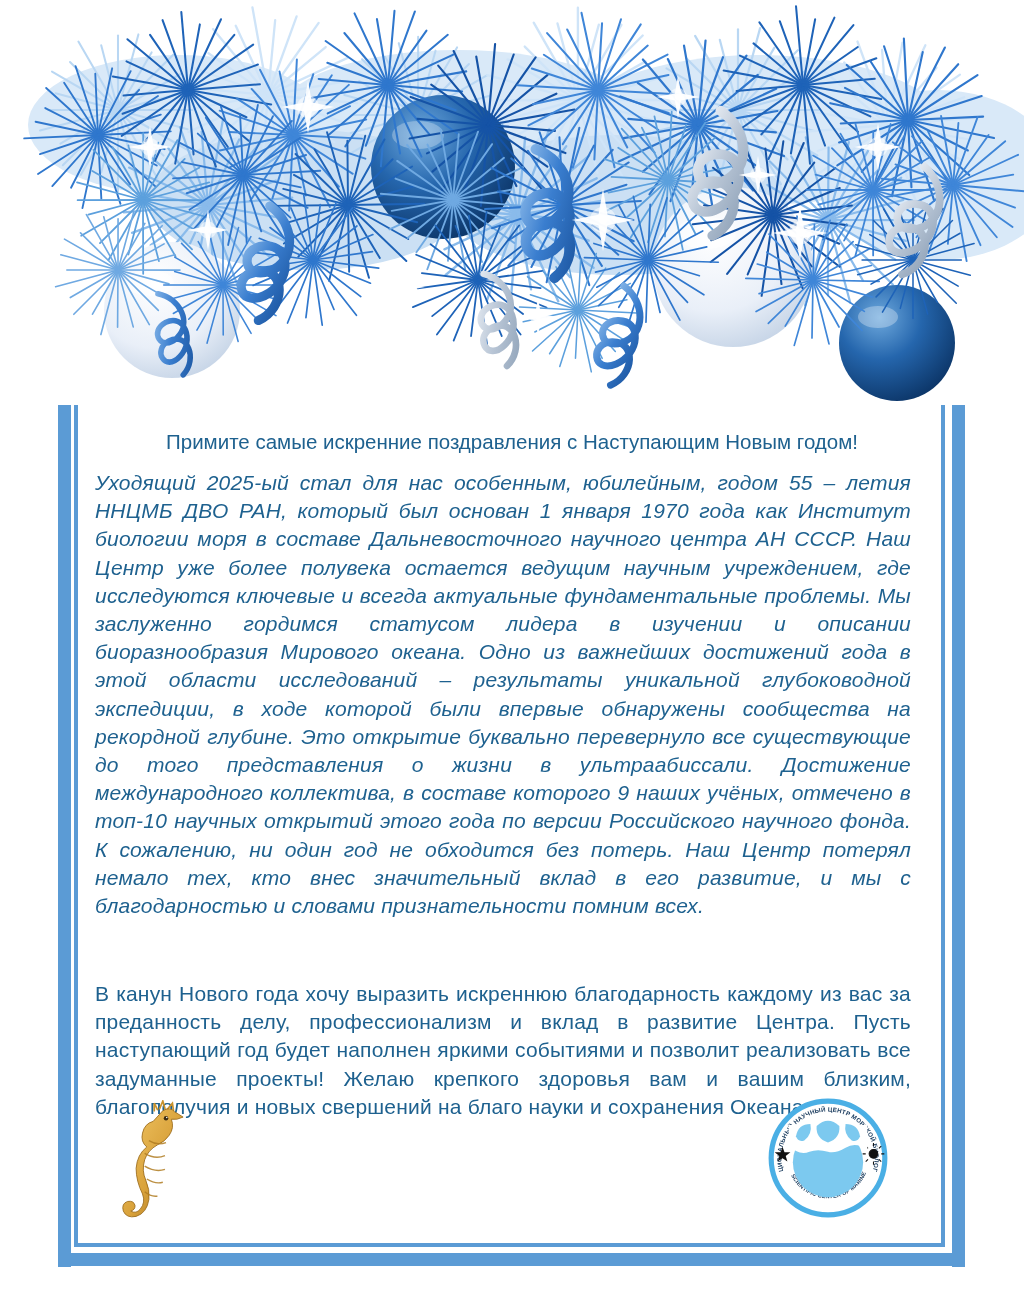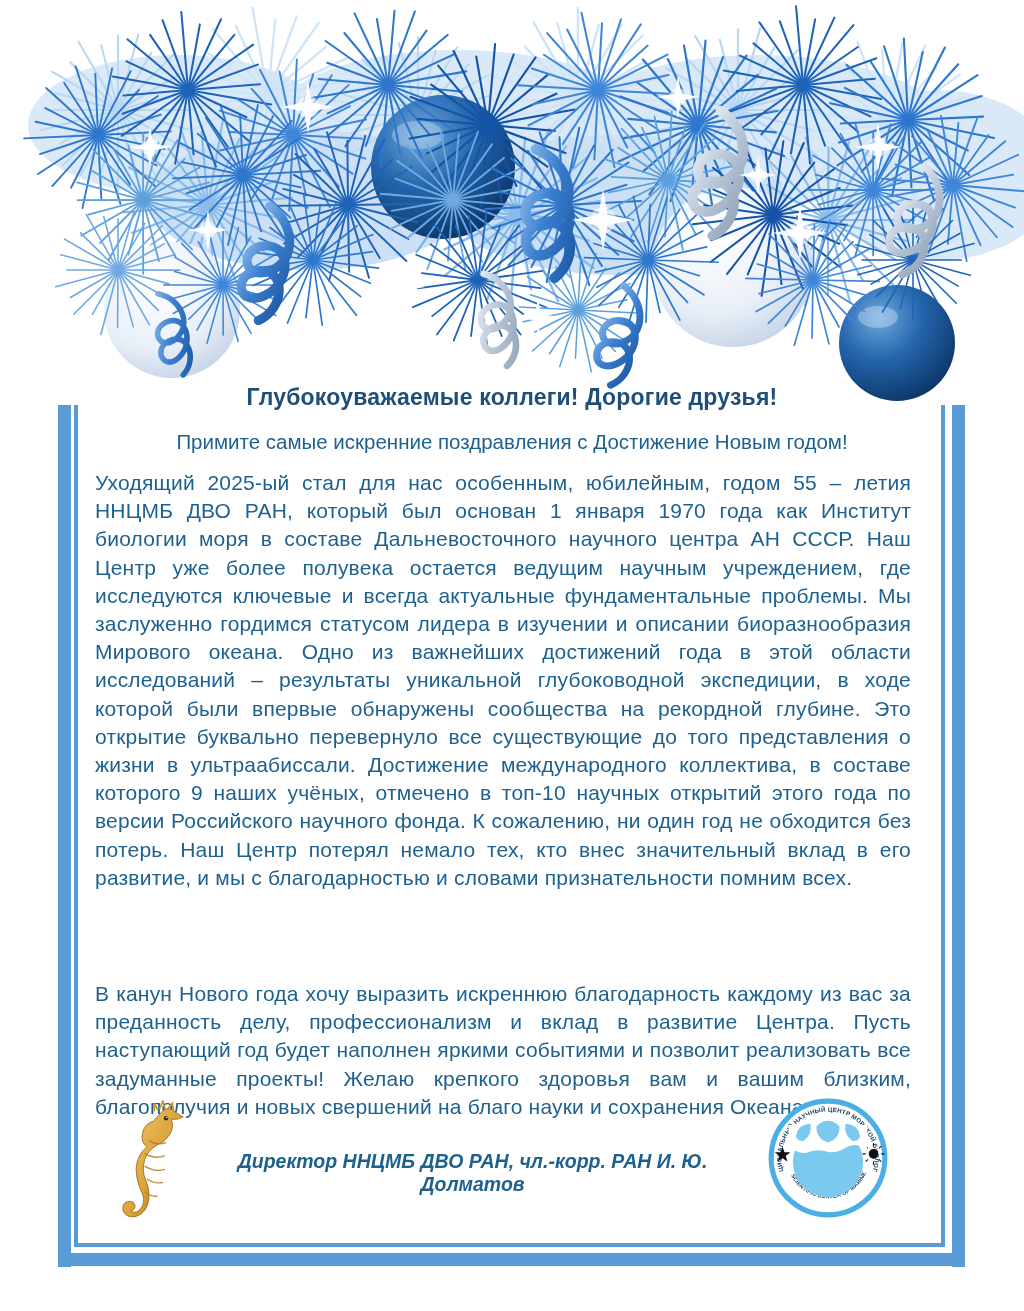--- a/index.html
+++ b/index.html
@@ -24,21 +24,21 @@
   }
   .intro{
     position:absolute;top:430px;left:0;width:100%;text-align:center;
     font-size:20.5px;color:#1E618F;
   }
   .para{
     position:absolute;left:95px;width:816px;margin:0;
     font-size:21px;line-height:28.2px;letter-spacing:.2px;
     text-align:justify;color:#1E618F;
   }
-  .para-1{top:469px;}
+  .para-1{top:469px;font-style:italic;}
   .para-2{top:980px;}
   .signature{
     position:absolute;left:185px;top:1150px;width:575px;text-align:center;
     font-size:19.5px;font-style:italic;font-weight:bold;color:#1E618F;
   }
   .seahorse{position:absolute;left:112px;top:1100px;width:76px;height:126px;}
   .logo{position:absolute;left:766px;top:1096px;width:124px;height:124px;}
   .logo text{font-family:"Liberation Sans",sans-serif;font-weight:bold;fill:#17395C;}
 </style>
 </head>
@@ -180,41 +180,39 @@
       <use href="#spark" transform="translate(700,120) scale(0.8)"></use>
       <use href="#spark" transform="translate(150,175) scale(0.85)"></use>
       <use href="#spark" transform="translate(480,262) scale(0.8)"></use>
       <use href="#spark" transform="translate(820,92) scale(1.0)"></use>
       <use href="#spark" transform="translate(350,232) scale(0.7)"></use>
       <use href="#spark" transform="translate(92,92) scale(0.9)"></use>
       <use href="#spark" transform="translate(742,178) scale(1.15)"></use>
     </g>
   </svg>
 
-  <div class="title">Глубокоуважаемые коллеги! Дорогие друзья!</div>
-  <div class="intro">Примите самые искренние поздравления с Достижение Новым годом!</div>
+  <div class="intro">Примите самые искренние поздравления с Наступающим Новым годом!</div>
   <p class="para para-1">Уходящий 2025-ый стал для нас особенным, юбилейным, годом 55 – летия ННЦМБ ДВО РАН, который был основан 1 января 1970 года как Институт биологии моря в составе Дальневосточного научного центра АН СССР. Наш Центр уже более полувека остается ведущим научным учреждением, где исследуются ключевые и всегда актуальные фундаментальные проблемы. Мы заслуженно гордимся статусом лидера в изучении и описании биоразнообразия Мирового океана. Одно из важнейших достижений года в этой области исследований – результаты уникальной глубоководной экспедиции, в ходе которой были впервые обнаружены сообщества на рекордной глубине. Это открытие буквально перевернуло все существующие до того представления о жизни в ультраабиссали. Достижение международного коллектива, в составе которого 9 наших учёных, отмечено в топ-10 научных открытий этого года по версии Российского научного фонда. К сожалению, ни один год не обходится без потерь. Наш Центр потерял немало тех, кто внес значительный вклад в его развитие, и мы с благодарностью и словами признательности помним всех.</p>
   <p class="para para-2">В канун Нового года хочу выразить искреннюю благодарность каждому из вас за преданность делу, профессионализм и вклад в развитие Центра. Пусть наступающий год будет наполнен яркими событиями и позволит реализовать все задуманные проекты! Желаю крепкого здоровья вам и вашим близким, благополучия и новых свершений на благо науки и сохранения Океана.</p>
 
   <svg class="seahorse" viewBox="0 0 70 118" aria-hidden="true">
     <defs>
       <linearGradient id="gAmber" x1="0" y1="0" x2="1" y2="1">
         <stop offset="0%" stop-color="#f2c868"></stop>
         <stop offset="55%" stop-color="#d9a23b"></stop>
         <stop offset="100%" stop-color="#9a6a1a"></stop>
       </linearGradient>
     </defs>
     <path d="M44,8 l3,-7 2,7 M51,9 l5,-6 1,7 M39,10 l0,-7 3,6" stroke="#c8922c" stroke-width="1.6" fill="none" stroke-linecap="round"></path>
     <path d="M47,10 q7,-4 11,1 l8,5 q-6,3 -11,2 q3,8 -2,15 q-4,6 -11,9 q-9,5 -12,14 q-3,10 1,19 q4,9 3,18 q-2,13 -12,16 q-9,2 -12,-5 q-2,-7 4,-9 q6,-1 7,4 q0,4 -4,5 q5,3 9,-2 q5,-6 2,-14 q-6,-12 -6,-24 q1,-13 10,-20 q-6,-5 -4,-13 q2,-9 10,-11 z" fill="url(#gAmber)" stroke="#9a6a1a" stroke-width="0.8"></path>
     <path d="M34,38 q8,5 16,2 M30,50 q10,6 19,2 M30,62 q10,6 19,3 M32,74 q8,5 15,3 M30,86 q6,5 12,4" stroke="#b07c22" stroke-width="1.3" fill="none" opacity="0.85"></path>
     <circle cx="50" cy="17" r="2.1" fill="#3a2a10"></circle>
     <circle cx="50.7" cy="16.3" r="0.7" fill="#ffffff"></circle>
   </svg>
 
-  <div class="signature">Директор ННЦМБ ДВО РАН, чл.-корр. РАН И. Ю. Долматов</div>
 
   <svg class="logo" viewBox="0 0 120 120" aria-hidden="true">
     <circle cx="60" cy="60" r="55" fill="#ffffff" stroke="#4AAFE5" stroke-width="5"></circle>
     <defs>
       <path id="arcTop" d="M16.5,71.6 A45,45 0 1 1 103.5,71.6" fill="none"></path>
       <path id="arcBottom" d="M23.3,74.9 A40,40 0 0 0 96.7,74.9" fill="none"></path>
     </defs>
     <text font-size="6" letter-spacing="0.2">
       <textPath href="#arcTop" startOffset="50%" text-anchor="middle">НАЦИОНАЛЬНЫЙ НАУЧНЫЙ ЦЕНТР МОРСКОЙ БИОЛОГИИ</textPath>
     </text>

